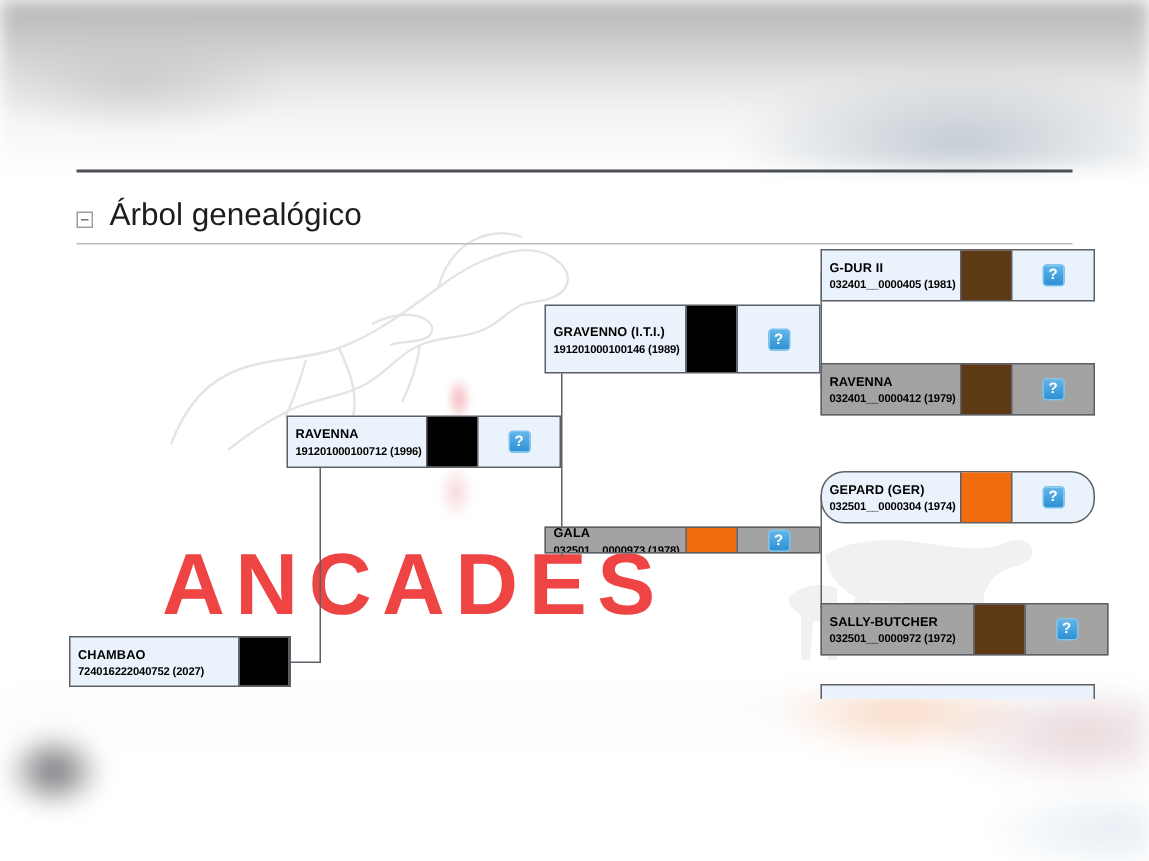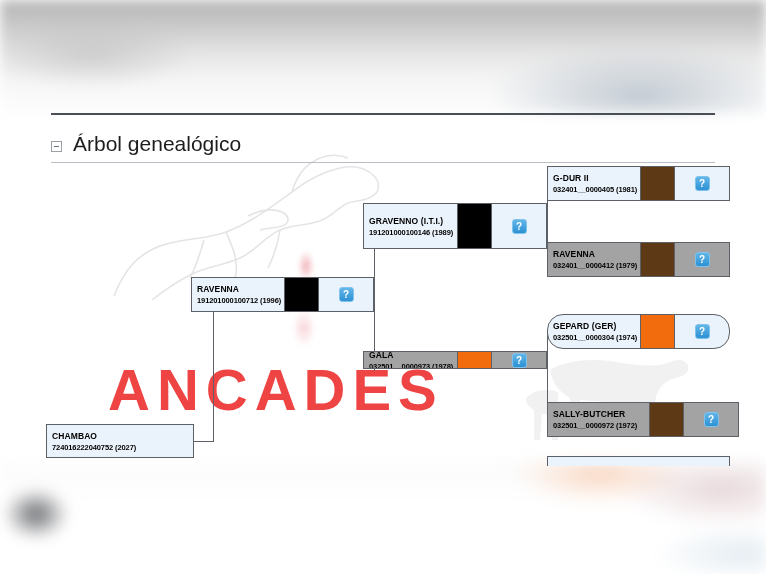--- a/index.html
+++ b/index.html
@@ -145,21 +145,21 @@
 
   <div class="conn" style="left:194px; top:441px; width:20px; height:1px;"></div>
   <div class="conn" style="left:213px; top:294px; width:1px; height:148px;"></div>
 
   <div class="conn" style="left:374px; top:219px; width:1px; height:152px;"></div>
 
   <div class="conn" style="left:547px; top:182px; width:1px; height:76px;"></div>
 
   <div class="conn" style="left:547px; top:330px; width:1px; height:76px;"></div>
 
-  <div class="node no-help" style="left:46px; top:424px; width:148px; height:34px;flex-direction:column;">
+  <div class="node no-help" style="left:46px; top:424px; width:148px; height:34px;">
     <div class="info">
       <span class="nm">CHAMBAO</span>
       <span class="id">724016222040752 (2027)</span>
     </div>
     <div class="swatch" style="background:#000;"></div>
   </div>
 
   <div class="node" style="left:191px; top:277px; width:183px; height:35px;">
     <div class="info">
       <span class="nm">RAVENNA</span>

